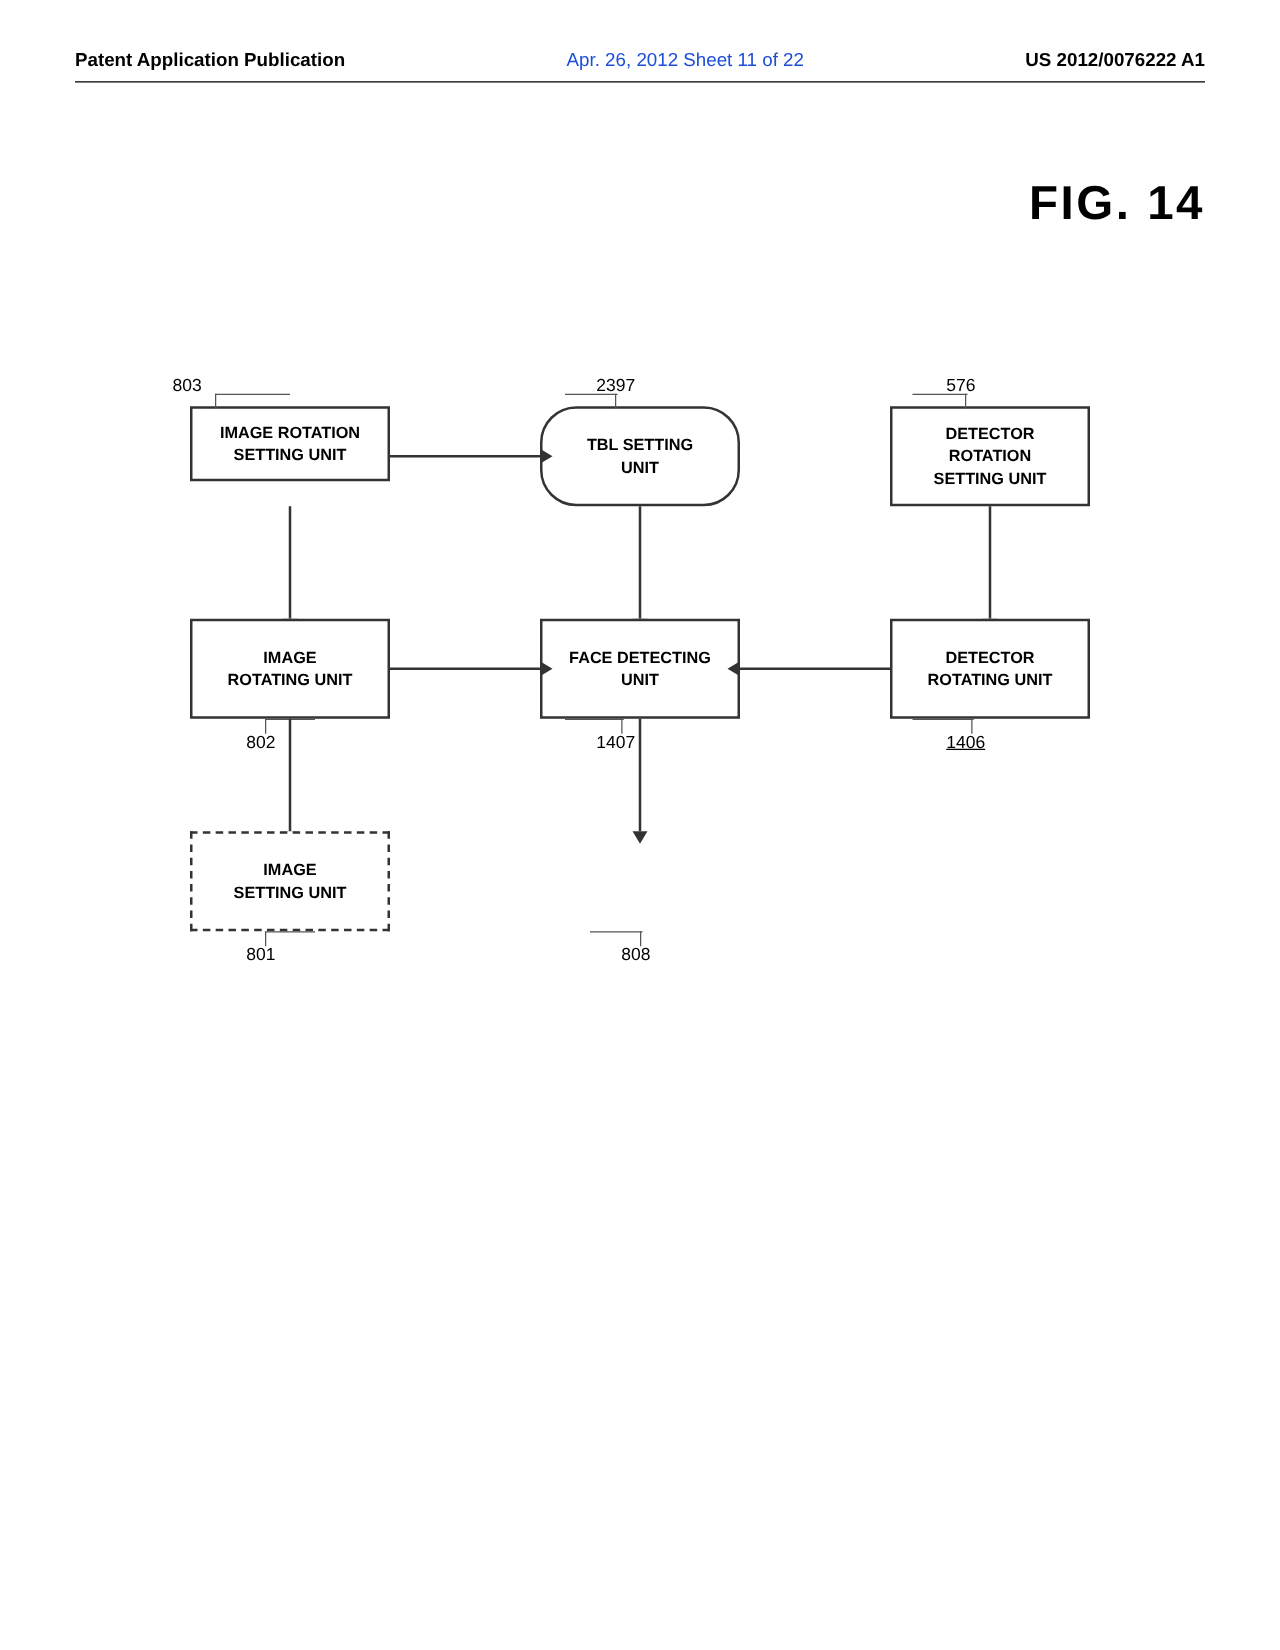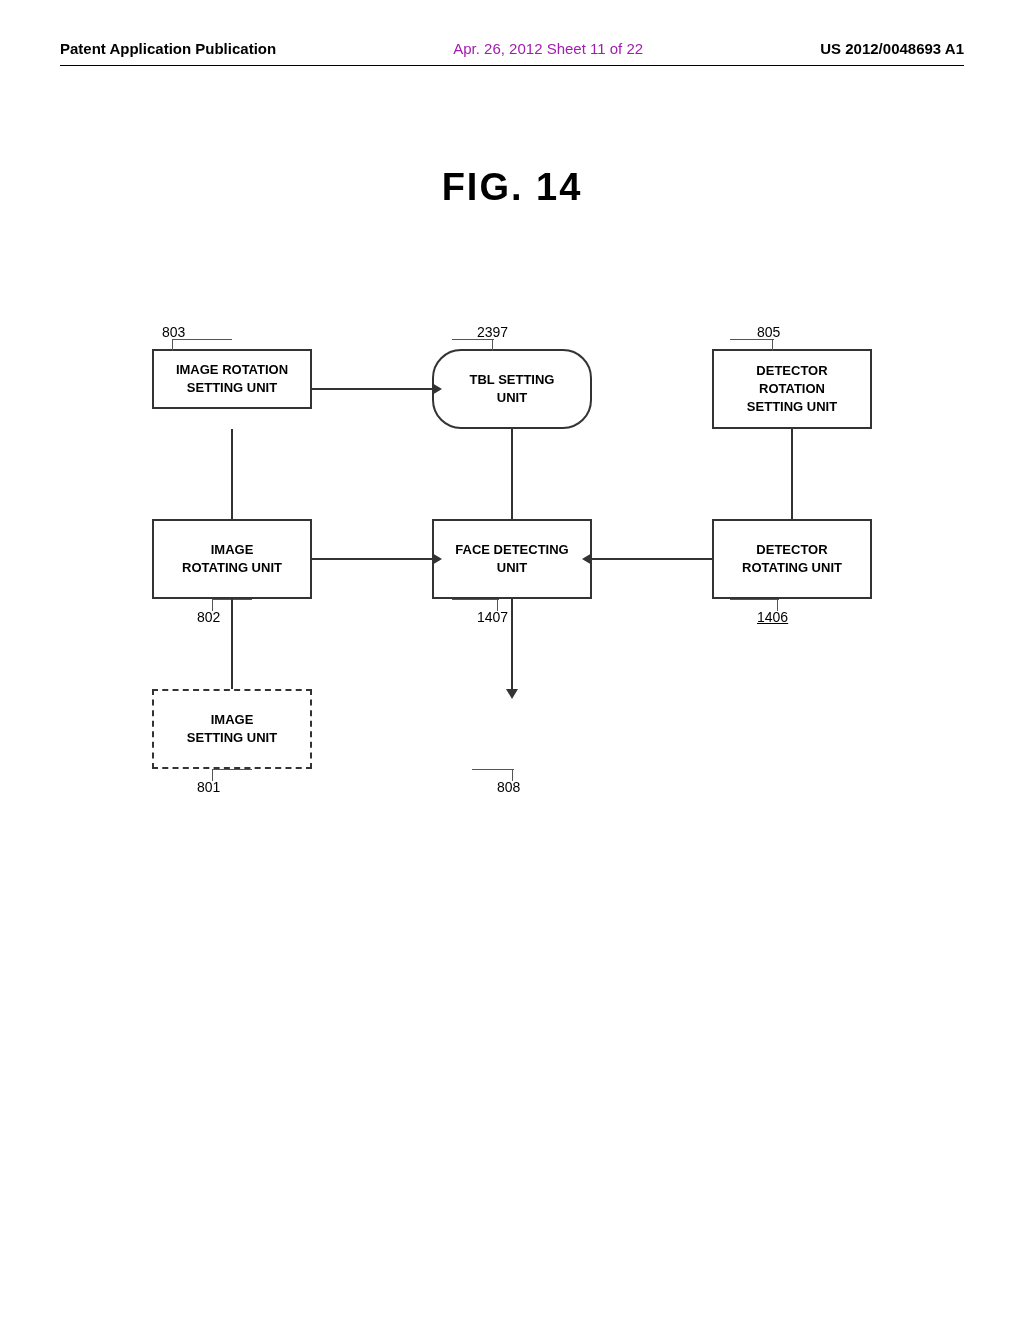--- a/index.html
+++ b/index.html
@@ -24,33 +24,33 @@
       padding-bottom: 8px;
       margin-bottom: 0;
     }
     .header-left {
       font-size: 15px;
       font-weight: bold;
       color: #000;
     }
     .header-center {
       font-size: 15px;
-      color: #a21caf;
+      color: #1d4ed8;
       text-align: center;
     }
     .header-right {
       font-size: 15px;
       color: #000;
       font-weight: bold;
     }
     .fig-title {
-      text-align: center;
+      text-align: right;
       font-size: 38px;
       font-weight: bold;
-      margin-top: 100px;
+      margin-top: 76px;
       margin-bottom: 60px;
       letter-spacing: 2px;
       font-family: Arial, sans-serif;
     }
     .diagram-area {
       position: relative;
       width: 780px;
       margin: 0 auto;
       height: 600px;
     }
@@ -116,49 +116,49 @@
     }
   </style>
 </head>
 <body>
 
 <div class="page">
 
   <div class="header">
     <div class="header-left">Patent Application Publication</div>
     <div class="header-center">Apr. 26, 2012  Sheet 11 of 22</div>
-    <div class="header-right">US 2012/0048693 A1</div>
+    <div class="header-right">US 2012/0076222 A1</div>
   </div>
 
   <div class="fig-title">FIG. 14</div>
 
   <div class="diagram-area">
 
     <div class="box" style="left:30px; top:80px; width:160px; height:60px;">
       IMAGE ROTATION<br>SETTING UNIT
     </div>
 
-    <div class="label-ref" style="left:40px; top:55px;">803</div>
+    <div class="label-ref" style="left:16px; top:55px;">803</div>
 
     <div style="position:absolute; left:50px; top:70px; width:1px; height:12px; background:#555;"></div>
     <div style="position:absolute; left:50px; top:70px; width:60px; height:1px; background:#555;"></div>
 
     <div class="box" style="left:310px; top:80px; width:160px; height:80px;border-radius:29px;">
       TBL SETTING<br>UNIT
     </div>
 
     <div class="label-ref" style="left:355px; top:55px;">2397</div>
     <div style="position:absolute; left:370px; top:70px; width:1px; height:12px; background:#555;"></div>
     <div style="position:absolute; left:330px; top:70px; width:42px; height:1px; background:#555;"></div>
 
     <div class="box" style="left:590px; top:80px; width:160px; height:80px;">
       DETECTOR<br>ROTATION<br>SETTING UNIT
     </div>
 
-    <div class="label-ref" style="left:635px; top:55px;">805</div>
+    <div class="label-ref" style="left:635px; top:55px;">576</div>
     <div style="position:absolute; left:650px; top:70px; width:1px; height:12px; background:#555;"></div>
     <div style="position:absolute; left:608px; top:70px; width:44px; height:1px; background:#555;"></div>
 
     <div class="arrow arrow-h" style="left:190px; top:119px; width:120px;">
       <div class="arrowhead arrowhead-right"></div>
     </div>
 
     <div class="arrow arrow-v" style="left:389px; top:160px; height:90px;">
       <div class="arrowhead arrowhead-down"></div>
     </div>

